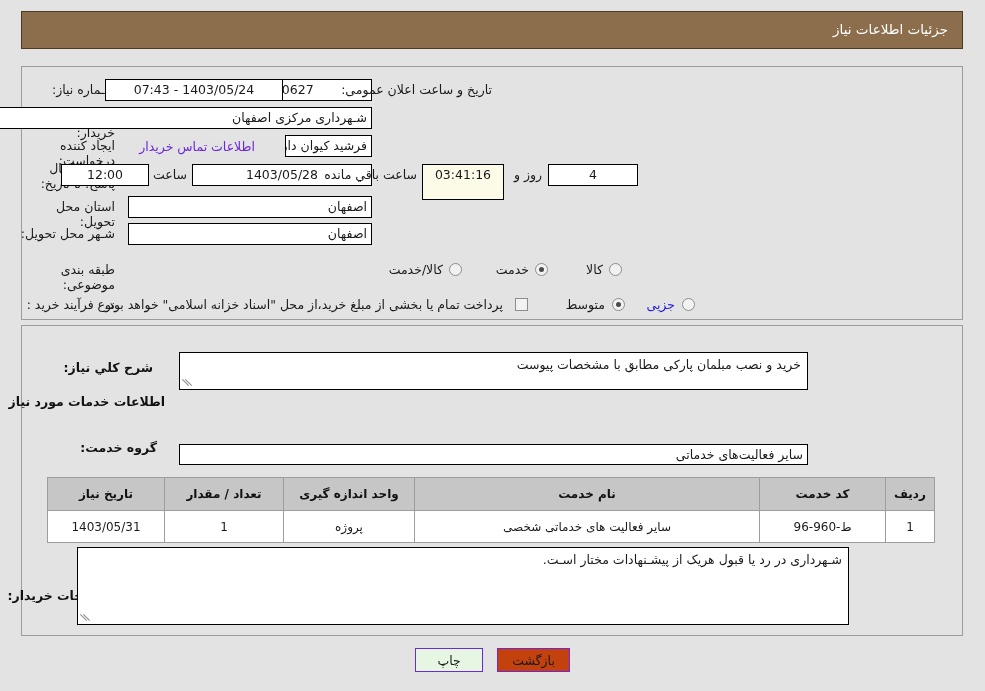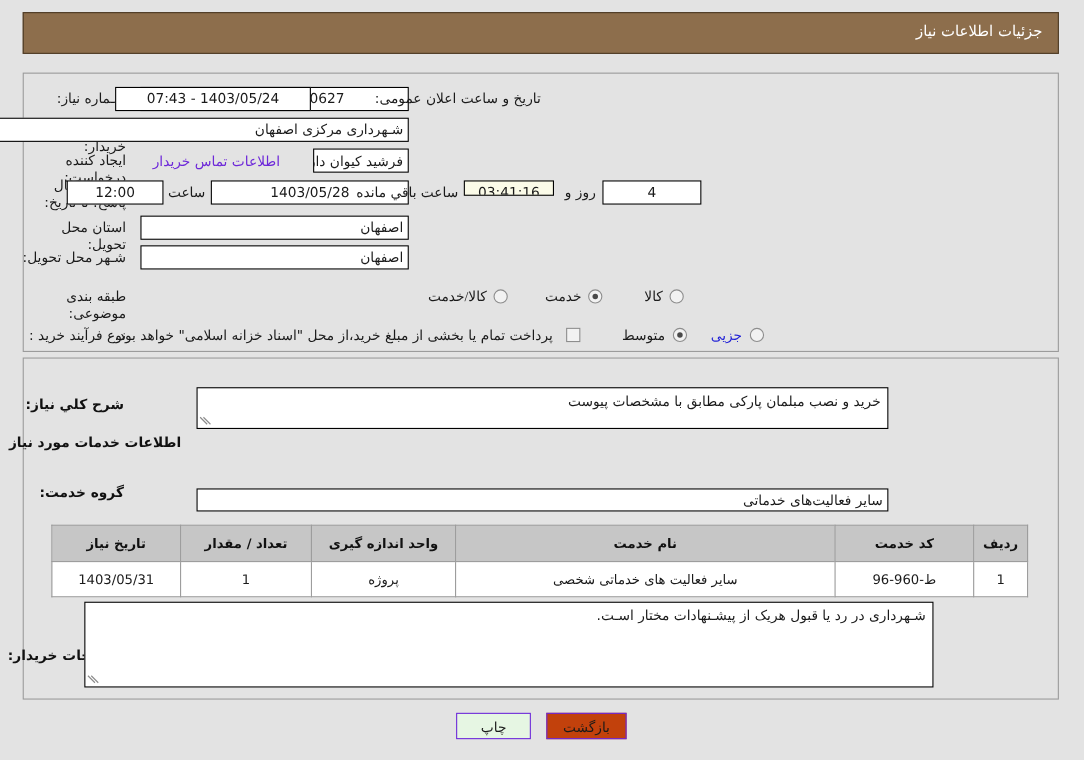--- a/index.html
+++ b/index.html
@@ -162,63 +162,63 @@
 <div class="row-label" style="right:870px;top:138px;width:108px;z-index:2;">ایجاد کننده درخواست:</div>
 <div class="fld rtl-right" style="right:613px;top:135px;left:285px;height:22px;z-index:2;">فرشید کیوان داریان کارپرداز منطقه 9 شـهرداری مرکزی اصفهان</div>
 <div class="linkish" style="right:730px;top:139px;z-index:3;">اطلاعات تماس خریدار</div>
 
 <div class="row-label" style="right:870px;top:161px;width:90px;z-index:2;">مهلت ارسال پاسخ: تا تاریخ:</div>
 <div class="fld" style="right:613px;top:164px;width:180px;height:22px;z-index:2;">1403/05/28</div>
 <div class="note" style="right:798px;top:167px;z-index:2;">ساعت</div>
 <div class="fld" style="right:836px;top:164px;width:88px;height:22px;z-index:2;">12:00</div>
 <div class="fld" style="right:347px;top:164px;width:90px;height:22px;z-index:2;">4</div>
 <div class="note" style="right:443px;top:167px;z-index:2;">روز و</div>
-<div class="fld timer" style="right:481px;top:164px;width:82px;height:14px;z-index:2;">03:41:16</div>
+<div class="fld timer" style="right:481px;top:164px;width:82px;height:36px;z-index:2;">03:41:16</div>
 <div class="note" style="right:568px;top:167px;z-index:2;">ساعت باقي مانده</div>
 
 <div class="row-label" style="right:870px;top:199px;width:96px;z-index:2;">استان محل تحویل:</div>
 <div class="fld rtl-right" style="right:613px;top:196px;width:244px;height:22px;z-index:2;">اصفهان</div>
 
 <div class="row-label" style="right:870px;top:226px;width:96px;z-index:2;">شـهر محل تحویل:</div>
 <div class="fld rtl-right" style="right:613px;top:223px;width:244px;height:22px;z-index:2;">اصفهان</div>
 
 <div class="row-label" style="right:870px;top:262px;width:104px;z-index:2;">طبقه بندی موضوعی:</div>
 
 <div class="radio" style="right:363px;top:263px;z-index:2;"></div>
 <div class="radio-lbl" style="right:382px;top:262px;z-index:2;">کالا</div>
 
 <div class="radio on" style="right:437px;top:263px;z-index:2;"></div>
 <div class="radio-lbl" style="right:456px;top:262px;z-index:2;">خدمت</div>
 
 <div class="radio" style="right:523px;top:263px;z-index:2;"></div>
-<div class="radio-lbl" style="right:542px;top:262px;z-index:2;font-family:Liberation Serif, serif;">کالا/خدمت</div>
+<div class="radio-lbl" style="right:542px;top:262px;z-index:2;">کالا/خدمت</div>
 
 <div class="row-label" style="right:870px;top:297px;width:96px;z-index:2;">نوع فرآیند خرید :</div>
 
 <div class="radio" style="right:290px;top:298px;z-index:2;"></div>
 <div class="radio-lbl blue" style="right:310px;top:297px;z-index:2;">جزیی</div>
 
 <div class="radio on" style="right:360px;top:298px;z-index:2;"></div>
 <div class="radio-lbl" style="right:380px;top:297px;z-index:2;">متوسط</div>
 
 <div class="chk" style="right:457px;top:298px;z-index:2;"></div>
 <div class="note" style="right:482px;top:297px;z-index:2;">پرداخت تمام یا بخشی از مبلغ خرید،از محل "اسناد خزانه اسلامی" خواهد بود.</div>
 
 <div class="panel" id="panel-mid"></div>
 
-<div class="sec-head" style="right:872px;top:360px;z-index:2;">شرح کلي نیاز:</div>
+<div class="sec-head" style="right:832px;top:360px;z-index:2;">شرح کلي نیاز:</div>
 <div class="ta" style="right:177px;top:352px;left:179px;height:38px;z-index:2;">خرید و نصب مبلمان پارکی مطابق با مشخصات پیوست</div>
 <div class="grip" style="right:none;left:182px;top:378px;z-index:3;">
     <i></i>
     <i></i>
   </div>
 
 <div class="sec-head" style="right:820px;top:394px;z-index:2;">اطلاعات خدمات مورد نیاز</div>
 
-<div class="sec-head" style="right:872px;top:440px;z-index:2;margin-left:12px;">گروه خدمت:</div>
+<div class="sec-head" style="right:828px;top:440px;z-index:2;margin-left:12px;">گروه خدمت:</div>
 <div class="fld rtl-right" style="right:177px;top:444px;left:179px;height:21px;z-index:2;">سایر فعالیت‌های خدماتی</div>
 
 <table class="tbl">
   <thead>
     <tr>
       <th style="width:40px;">ردیف</th>
       <th style="width:117px;">کد خدمت</th>
       <th>نام خدمت</th>
       <th style="width:122px;text-align:center;">واحد اندازه گیری</th>
       <th style="width:110px;">تعداد / مقدار</th>

